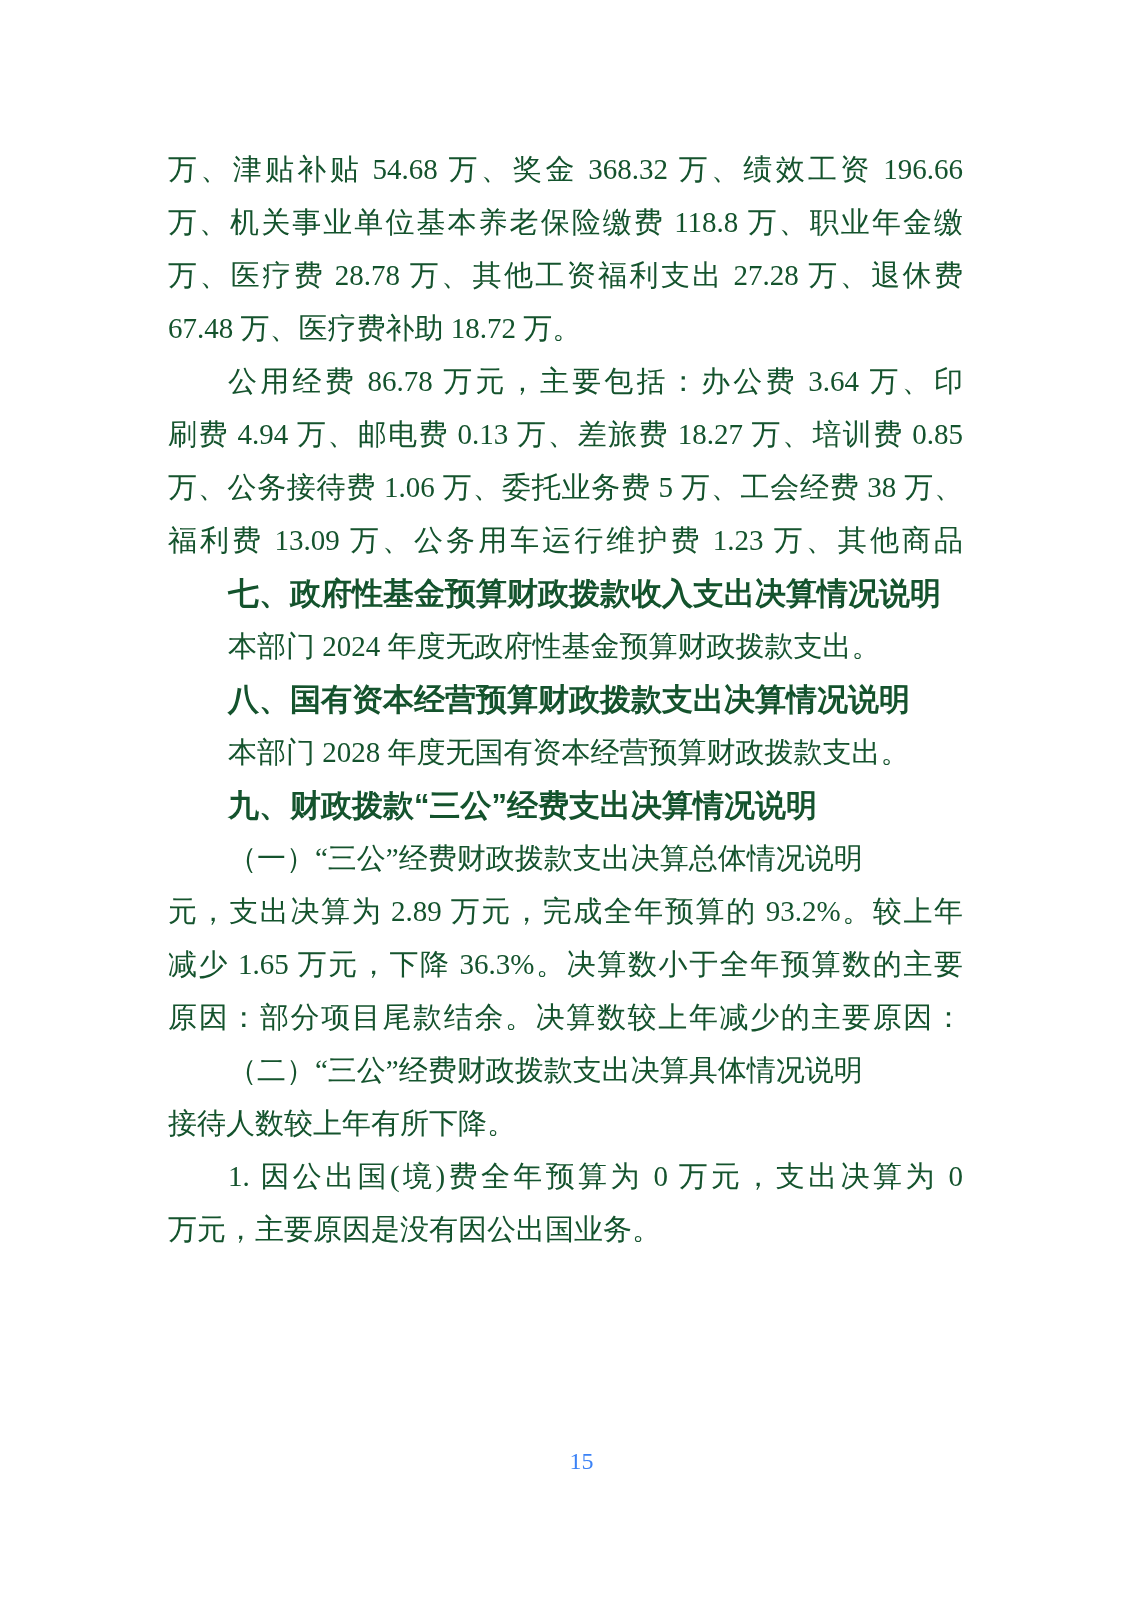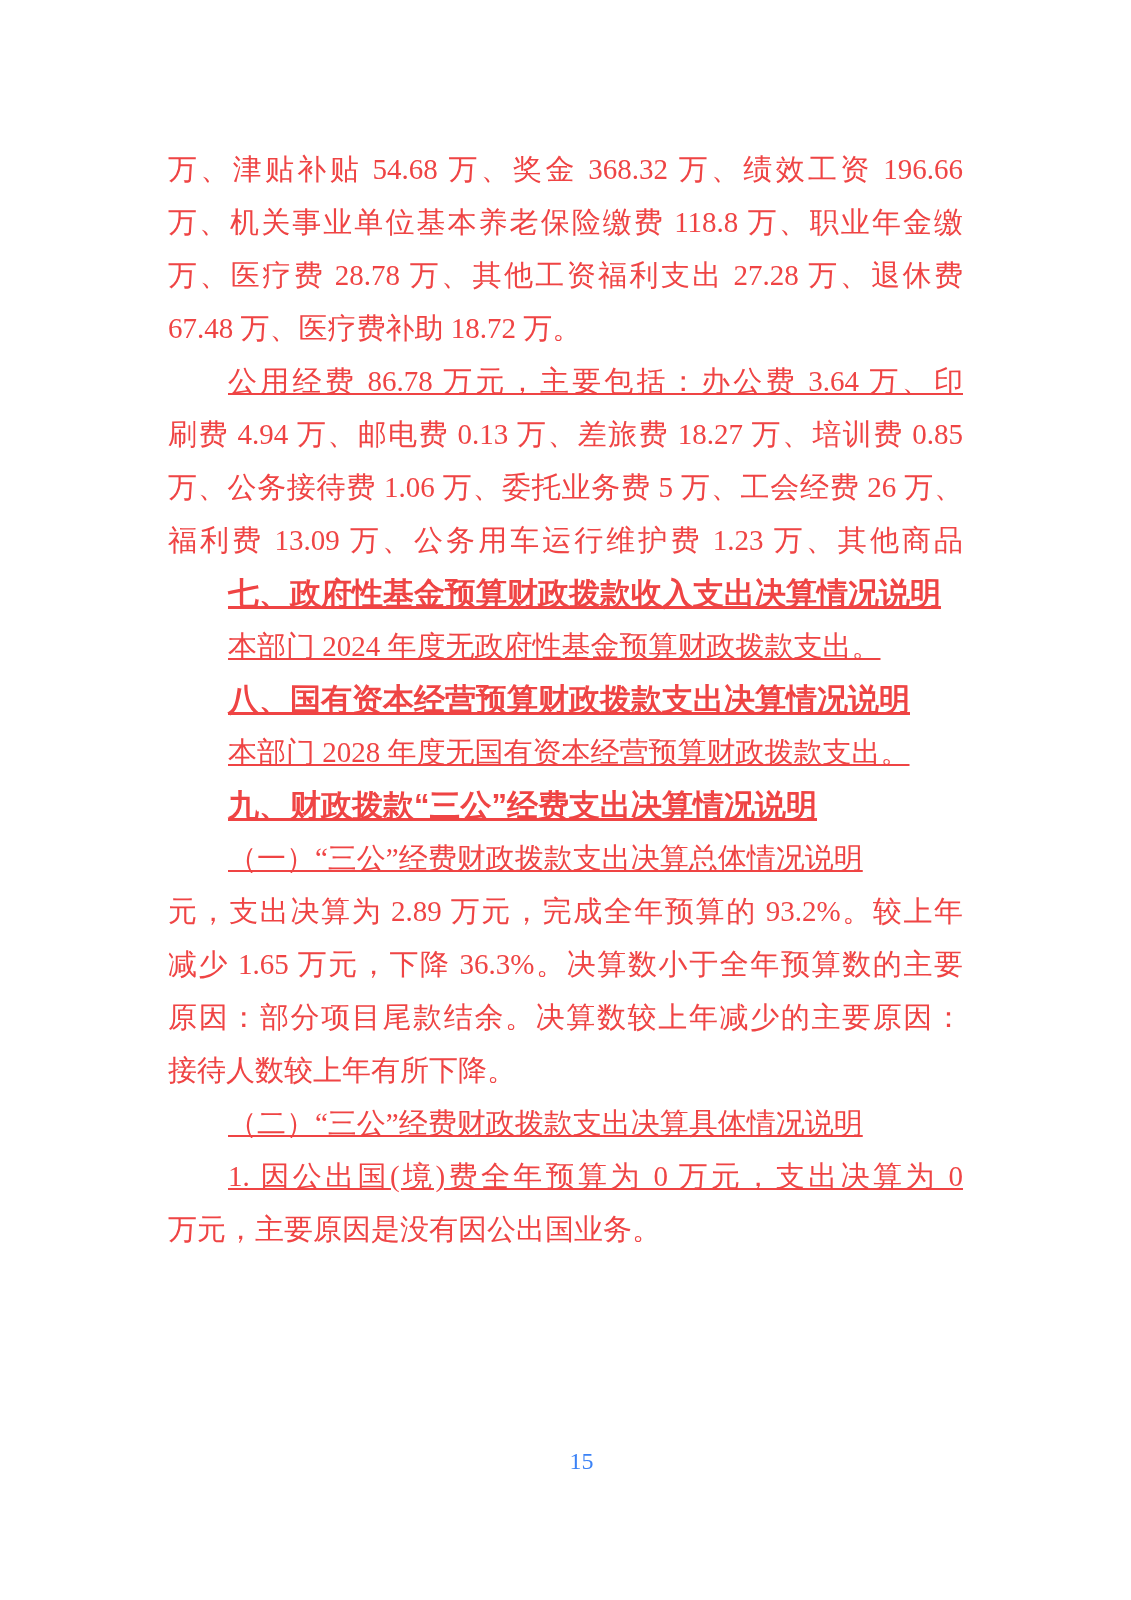--- a/index.html
+++ b/index.html
@@ -22,32 +22,31 @@
     top: 143px;
     width: 795px;
   }
   .line {
     font-size: 29px;
     line-height: 53px;
     height: 53px;
     white-space: nowrap;
     overflow: visible;
     text-align: left;
-    color: #ef4444;
+    color: #14532d;
   }
   
   .line.stretch {
     white-space: normal;
     text-align: justify;
     text-align-last: justify;
   }
   
   .line.indent {
     padding-left: 60px;
-    text-decoration: underline;
   }
   .line.indent.stretch {
     padding-left: 60px;
     width: 735px;
   }
   
   .line.heading {
     font-family: "Liberation Sans", sans-serif;
     font-weight: 700;
     font-size: 31px;
@@ -68,30 +67,30 @@
 <body>
 
 <div class="page">
   <div class="content">
       <div class="line stretch">万、津贴补贴 54.68 万、奖金 368.32 万、绩效工资 196.66</div>
       <div class="line stretch">万、机关事业单位基本养老保险缴费 118.8 万、职业年金缴</div>
       <div class="line stretch">万、医疗费 28.78 万、其他工资福利支出 27.28 万、退休费</div>
       <div class="line">67.48 万、医疗费补助 18.72 万。</div>
       <div class="line indent stretch">公用经费 86.78 万元，主要包括：办公费 3.64 万、印</div>
       <div class="line stretch">刷费 4.94 万、邮电费 0.13 万、差旅费 18.27 万、培训费 0.85</div>
-      <div class="line stretch">万、公务接待费 1.06 万、委托业务费 5 万、工会经费 26 万、</div>
+      <div class="line stretch">万、公务接待费 1.06 万、委托业务费 5 万、工会经费 38 万、</div>
       <div class="line stretch">福利费 13.09 万、公务用车运行维护费 1.23 万、其他商品</div>
       <div class="line heading indent">七、政府性基金预算财政拨款收入支出决算情况说明</div>
       <div class="line indent">本部门 2024 年度无政府性基金预算财政拨款支出。</div>
       <div class="line heading indent">八、国有资本经营预算财政拨款支出决算情况说明</div>
       <div class="line indent">本部门 2028 年度无国有资本经营预算财政拨款支出。</div>
       <div class="line heading indent">九、财政拨款“三公”经费支出决算情况说明</div>
       <div class="line indent">（一）“三公”经费财政拨款支出决算总体情况说明</div>
       <div class="line stretch">元，支出决算为 2.89 万元，完成全年预算的 93.2%。较上年</div>
       <div class="line stretch">减少 1.65 万元，下降 36.3%。决算数小于全年预算数的主要</div>
       <div class="line stretch">原因：部分项目尾款结余。决算数较上年减少的主要原因：</div>
+      <div class="line indent">（二）“三公”经费财政拨款支出决算具体情况说明</div>
       <div class="line">接待人数较上年有所下降。</div>
-      <div class="line indent">（二）“三公”经费财政拨款支出决算具体情况说明</div>
       <div class="line indent stretch">1. 因公出国(境)费全年预算为 0 万元，支出决算为 0</div>
       <div class="line">万元，主要原因是没有因公出国业务。</div>
     </div>
   <div class="footer">15</div>
 </div>
 
 </body></html>

